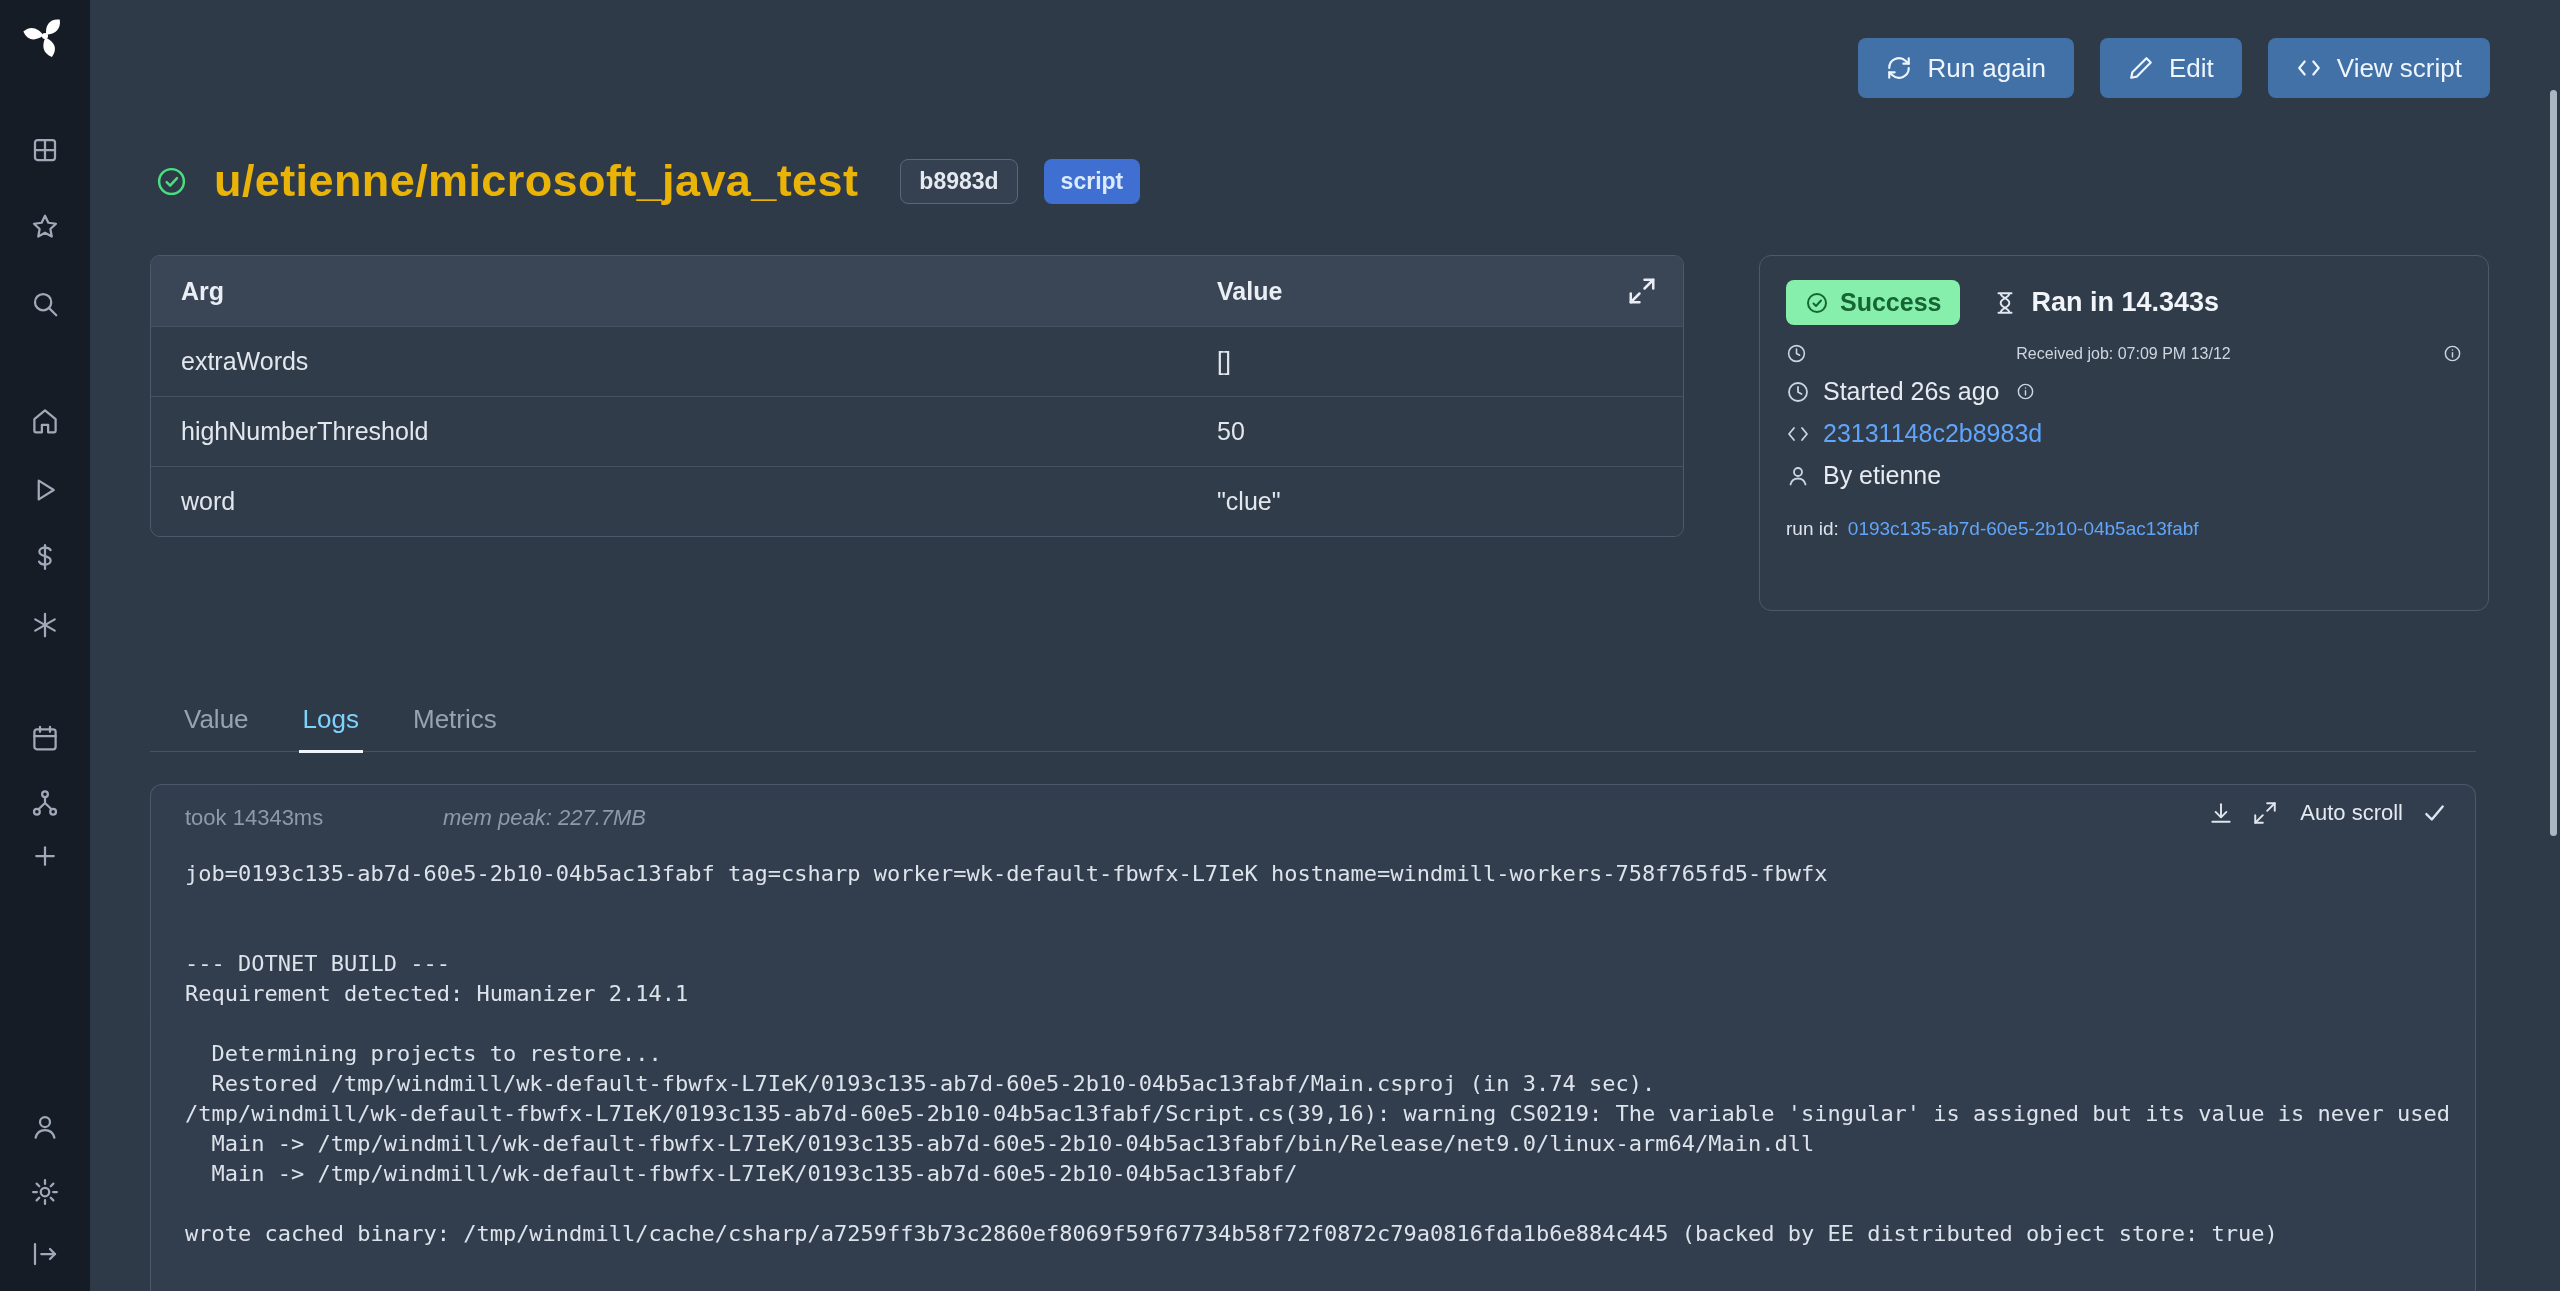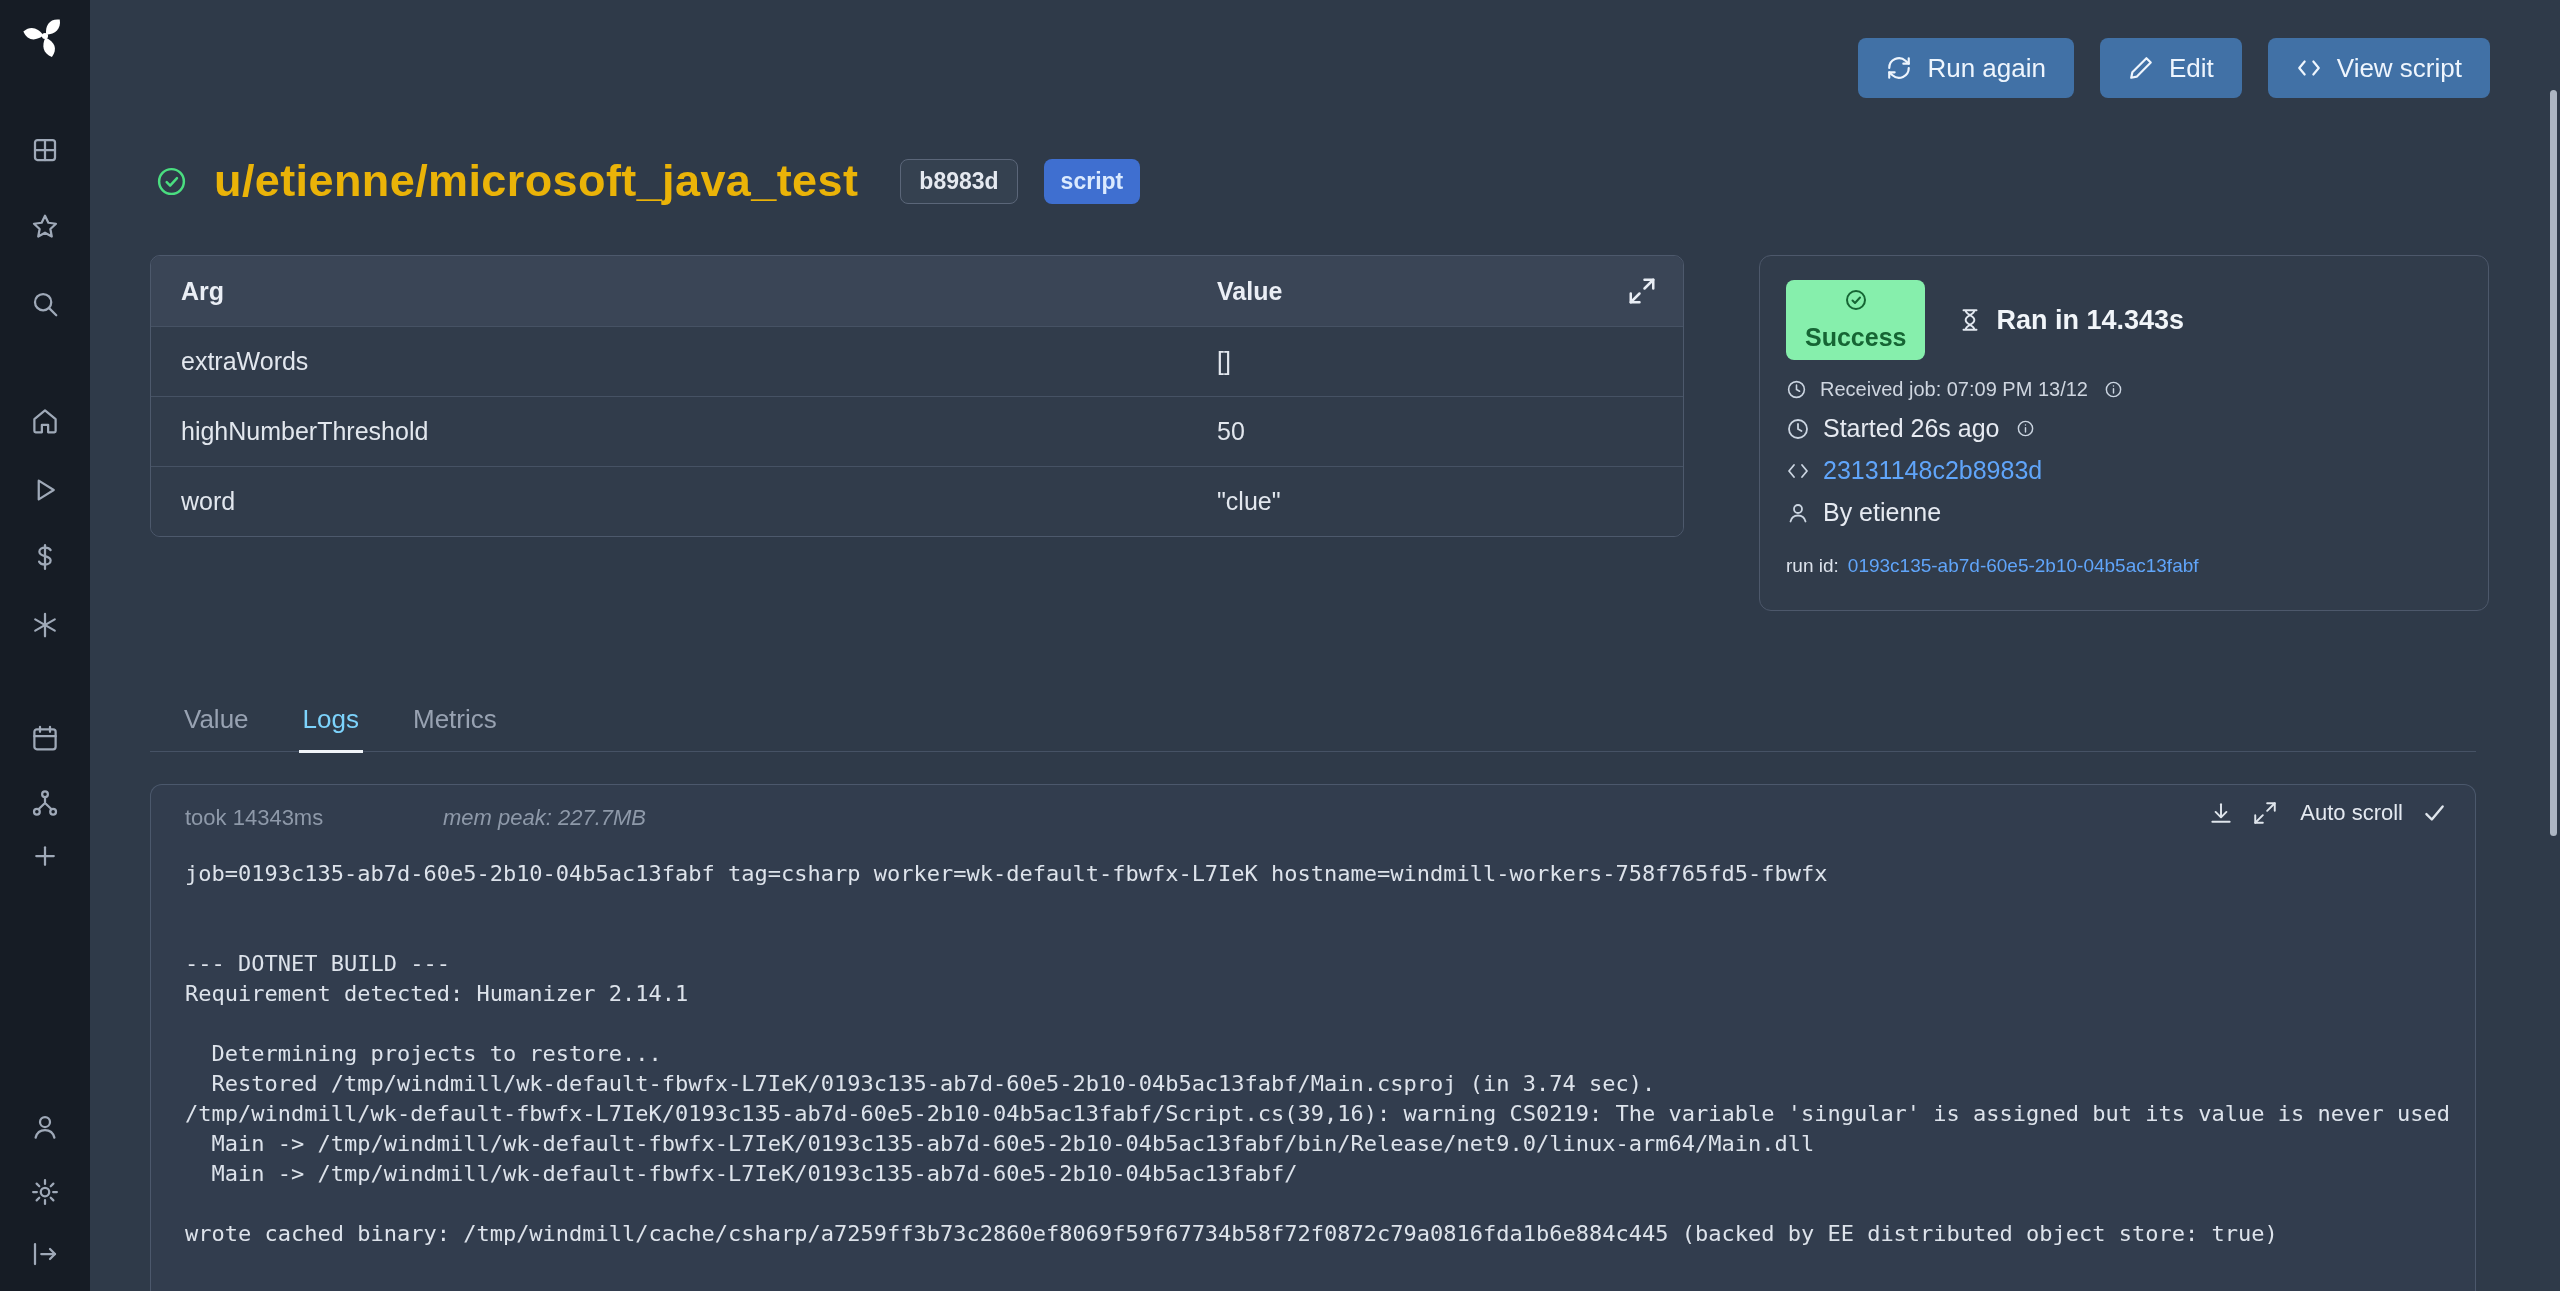--- a/index.html
+++ b/index.html
@@ -45,27 +45,27 @@
   .cell{box-sizing:border-box;}
   .cell.arg{padding-left:30px;width:1066px;flex:none;}
   .expand-btn{position:absolute;right:26px;top:50%;transform:translateY(-50%);color:#e8edf4;cursor:pointer;}
   .expand-btn svg{width:30px;height:30px;}
 
   
   .status-card{position:absolute;left:1669px;top:255px;width:730px;height:356px;box-sizing:border-box;
                border:1px solid #4d586b;border-radius:12px;background:#313c4b;padding:24px 26px;}
   .sc-top{display:flex;align-items:center;gap:32px;}
   .pill-success{display:inline-flex;align-items:center;gap:11px;background:#86efac;color:#166534;
-                font-size:25px;font-weight:700;padding:8px 19px;border-radius:8px;flex-direction:column;}
+                font-size:25px;font-weight:700;padding:8px 19px;border-radius:8px;}
   .pill-success svg{width:24px;height:24px;}
   .ran-in{display:flex;align-items:center;gap:13px;font-size:27px;font-weight:600;color:#f1f5f9;}
   .ran-in svg{width:26px;height:26px;color:#e2e8f0;}
   .meta{display:flex;align-items:center;gap:13px;margin-top:13px;font-size:25px;color:#e6eaf1;}
   .meta svg{width:24px;height:24px;color:#cbd5e1;flex:none;}
-  .meta.small{font-size:20px;color:#cfd6e0;margin-top:18px;}
+  .meta.small{font-size:16px;color:#cfd6e0;margin-top:18px;justify-content:space-between;}
   .meta.small svg{width:21px;height:21px;}
   .info-icon{color:#a7b1c0;cursor:pointer;margin-left:3px;}
   .info-icon svg{width:19px!important;height:19px!important;}
   .runid{display:flex;align-items:center;gap:9px;margin-top:28px;font-size:19px;color:#dde3ec;}
 
   
   .tabs{position:absolute;left:60px;top:704px;width:2326px;display:flex;align-items:flex-end;
         padding-left:30px;box-sizing:border-box;border-bottom:1px solid rgba(125,140,165,.30);}
   .tab{font-size:26px;color:#98a2b2;padding:0 4px 15px;margin-right:46px;cursor:pointer;
        border-bottom:3px solid transparent;margin-bottom:-2px;}

